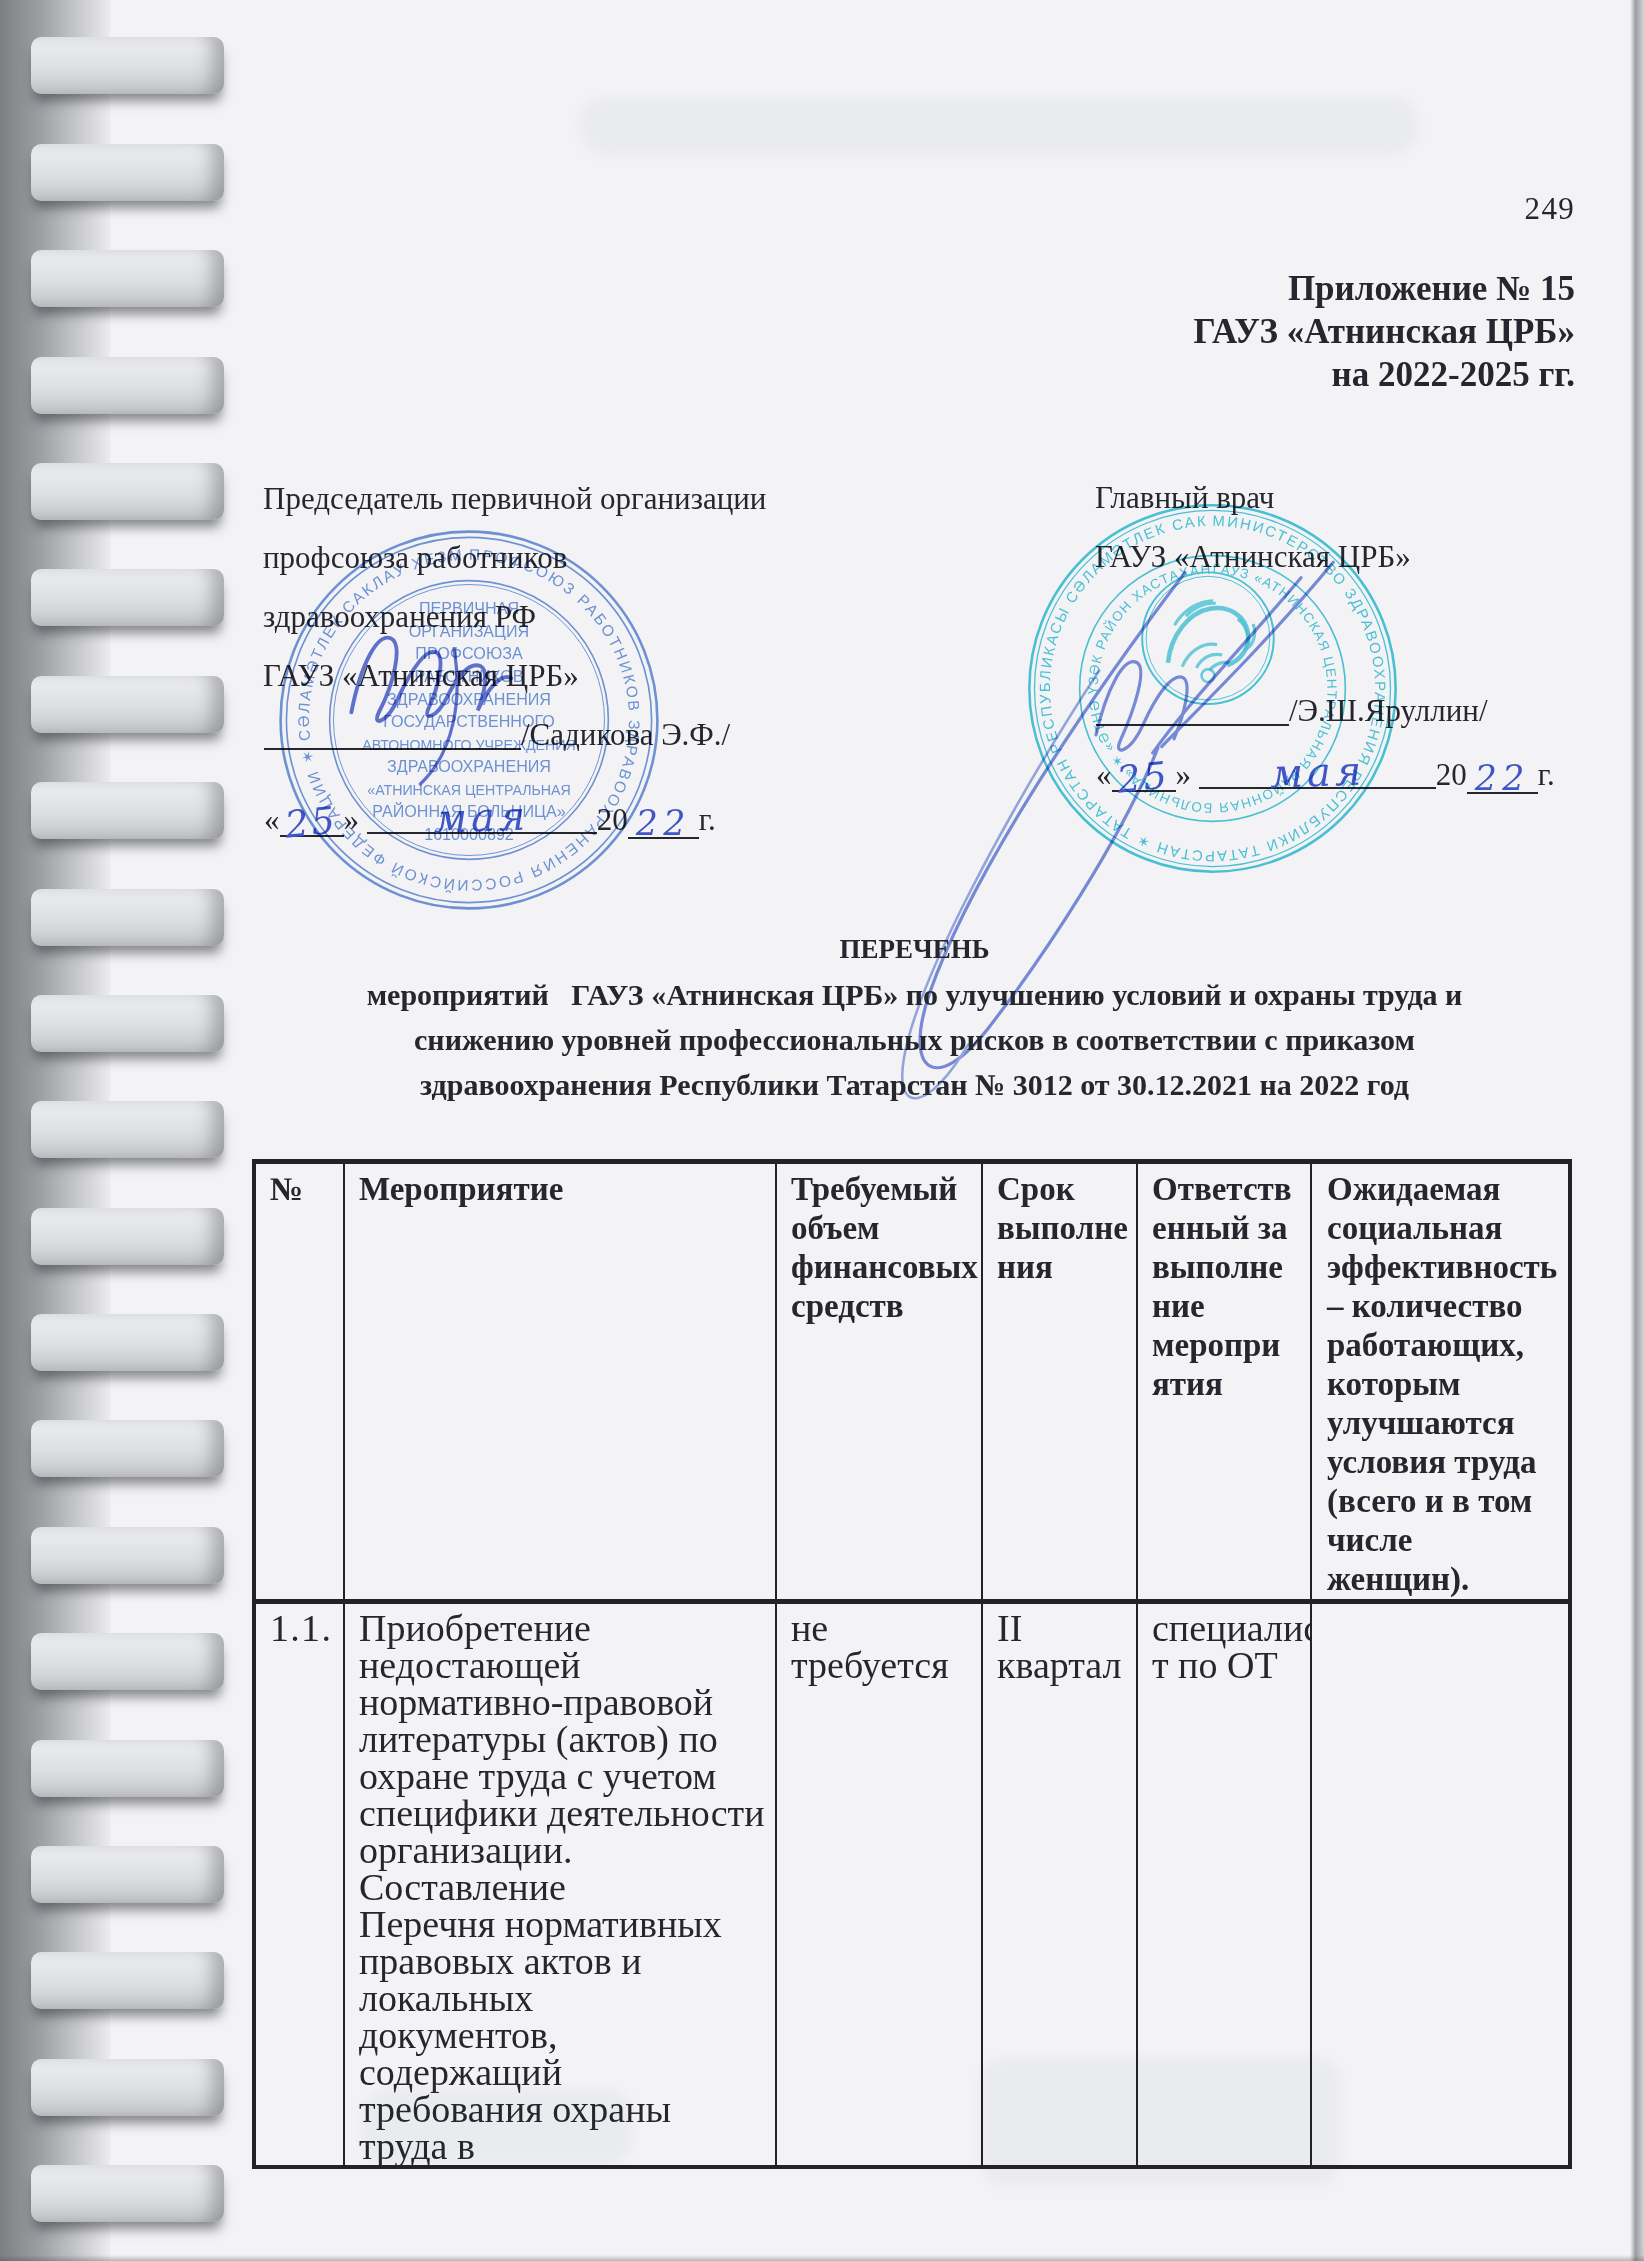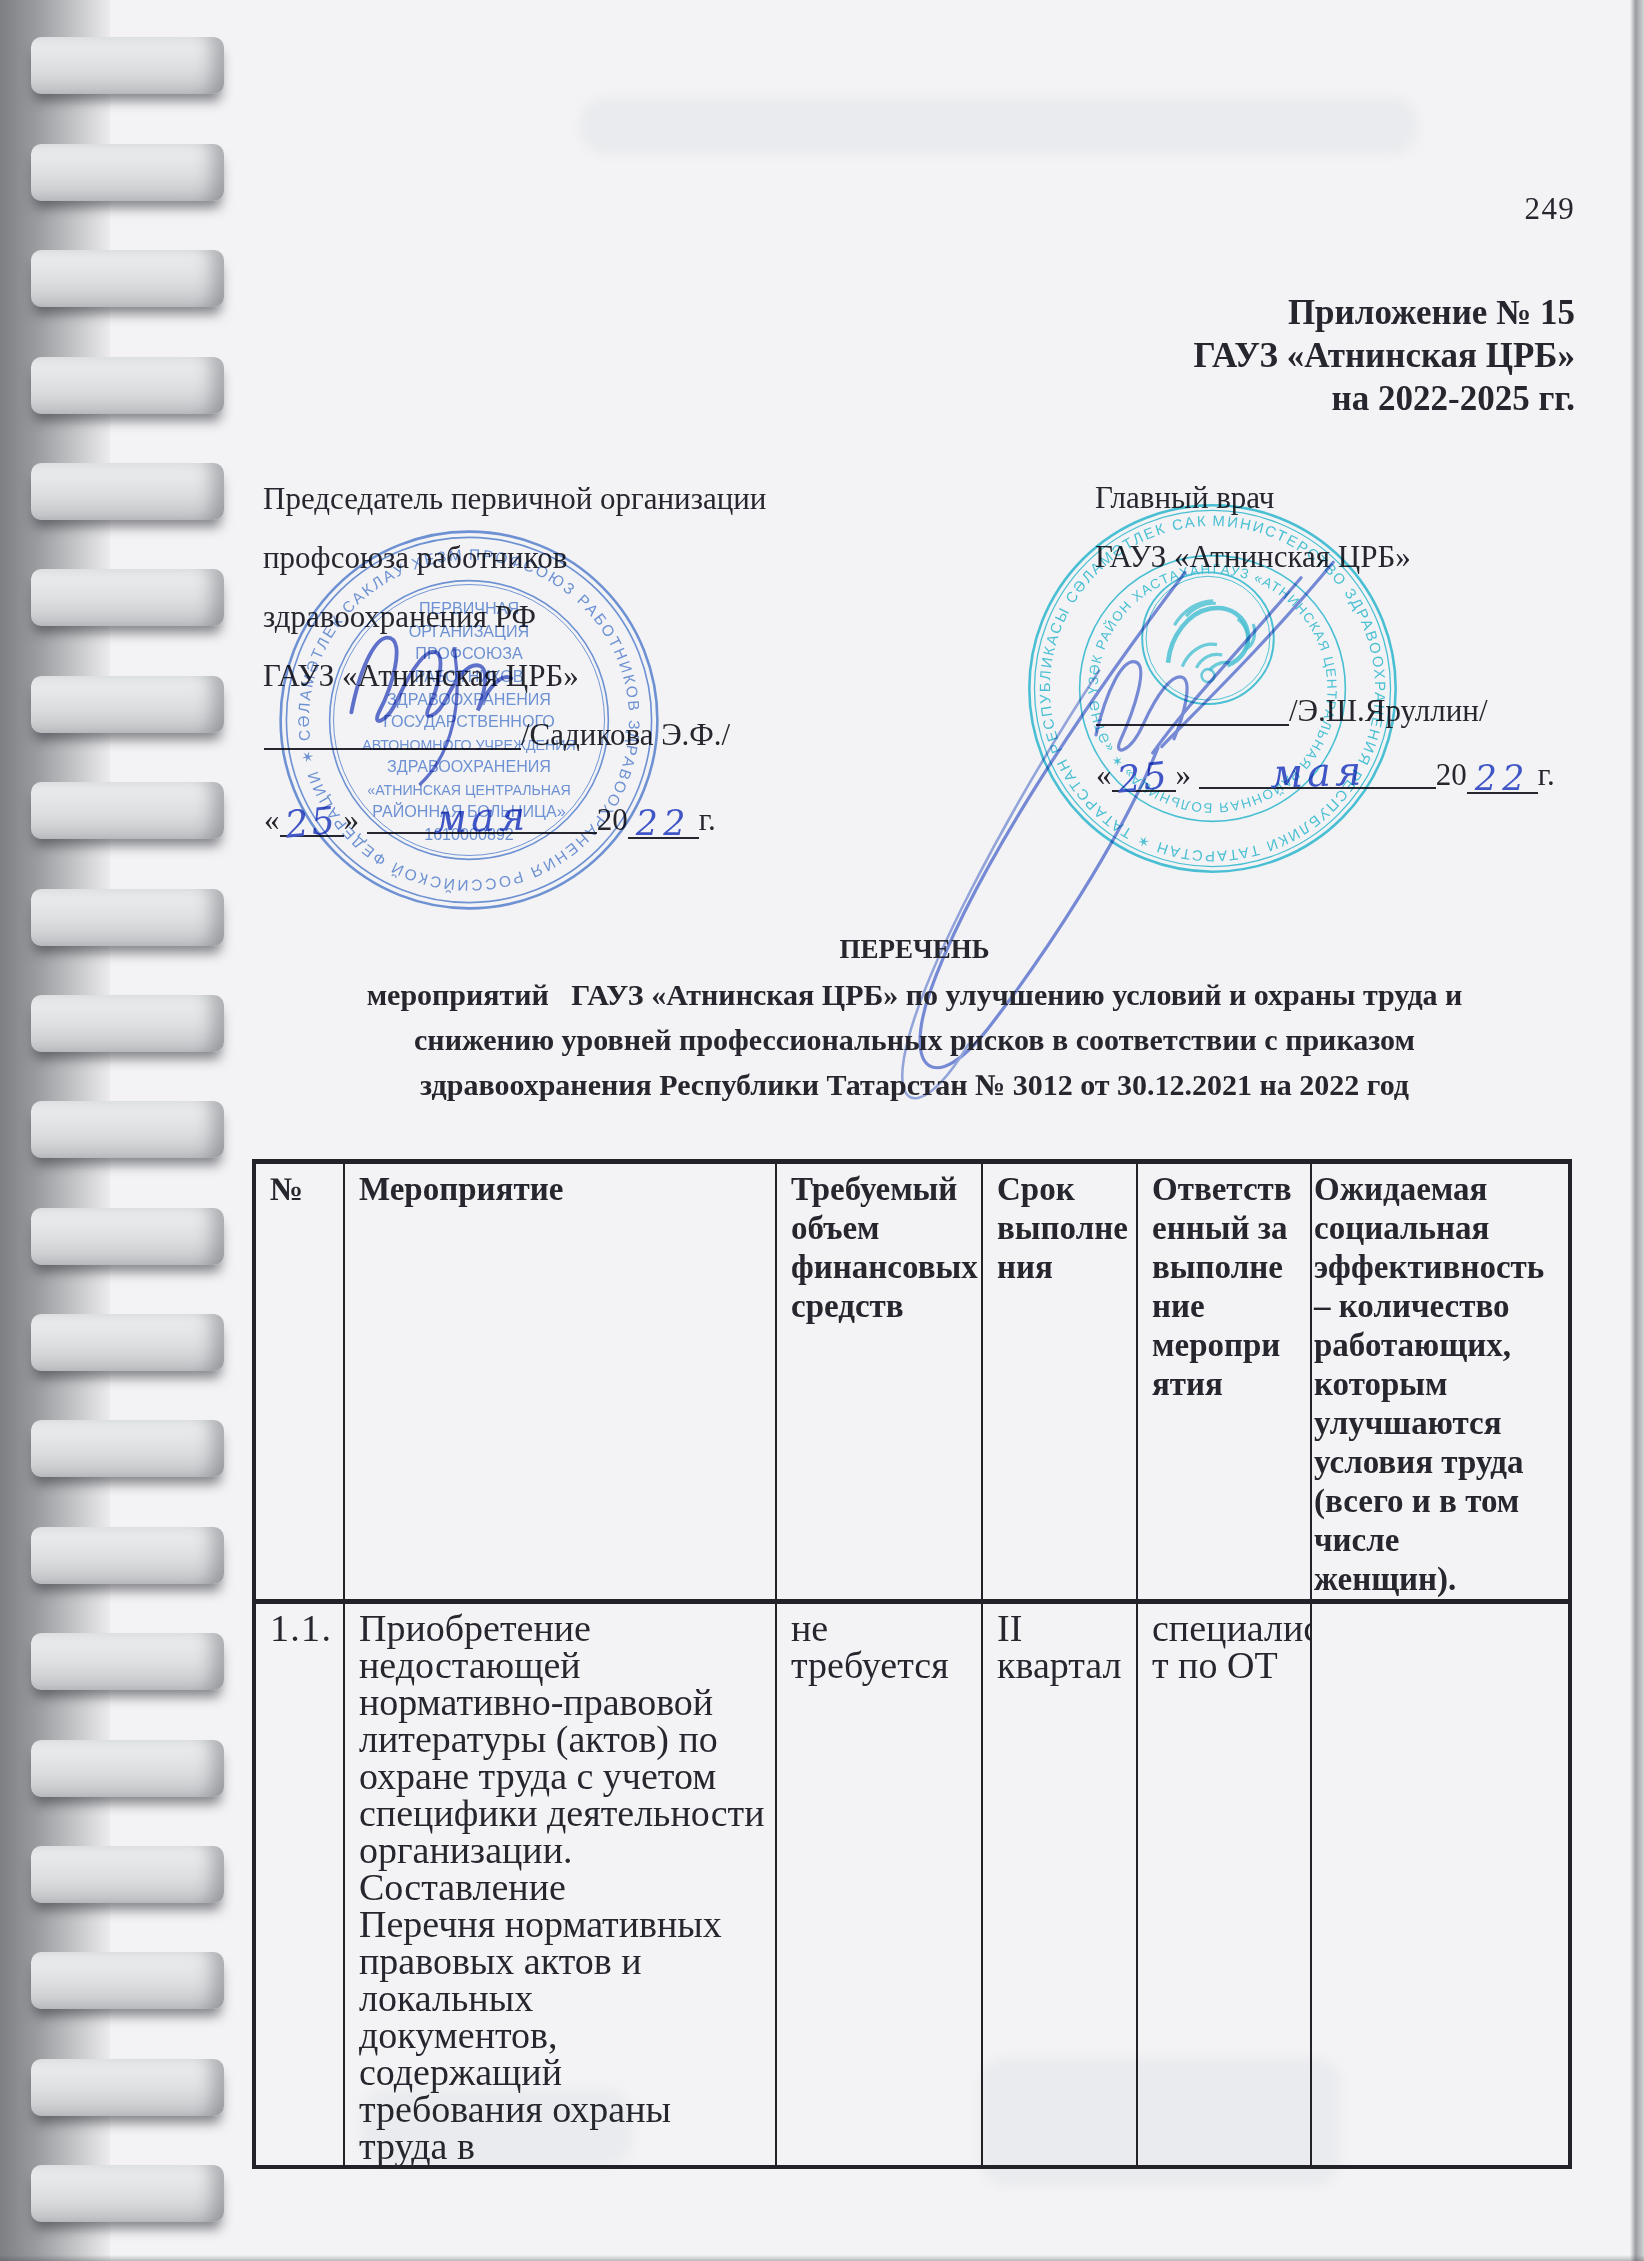--- a/index.html
+++ b/index.html
@@ -11,21 +11,21 @@
   .tooth{position:absolute;left:31px;width:193px;height:57px;border-radius:10.3px;
          background:linear-gradient(180deg,#eef0f1 0%,#dcdee0 55%,#c3c5c8 100%);
          box-shadow:0 10.3px 11.6px -3.9px rgba(44,46,52,.55), inset -17px 0 17px -5.2px rgba(96,98,104,.45);}
   .edge-right{position:absolute;right:0;top:0;width:14px;height:2261px;
          background:linear-gradient(90deg,rgba(120,122,126,0) 0%,#9b9da2 40%,#d3d4d6 100%);}
   .edge-bottom{position:absolute;left:0;bottom:0;width:1644px;height:6.4px;background:linear-gradient(180deg,rgba(0,0,0,0),rgba(70,72,78,.35));}
   .ghost{position:absolute;background:rgba(130,136,150,.07);filter:blur(5.8px);border-radius:26px;}
 
   .abs{position:absolute;}
   .page-number{top:191px;width:1575px;text-align:right;font-size:31px;letter-spacing:1.3px;}
-  .doc-header{top:267px;width:1575px;text-align:right;font-weight:bold;font-size:35px;line-height:43px;margin-top:24px;}
+  .doc-header{top:267px;width:1575px;text-align:right;font-weight:bold;font-size:35px;line-height:43px;}
 
   .sig-line-text{font-size:31px;line-height:59px;white-space:nowrap;}
   .sig-left-block{left:263px;top:469px;}
   .sig-right-block{left:1095px;top:468px;}
   .namerow{position:absolute;white-space:nowrap;font-size:31px;}
   .u{display:inline-block;border-bottom:2.6px solid #26262e;height:34px;vertical-align:-5.2px;}
   .daterow{position:absolute;white-space:nowrap;font-size:31px;}
   .hw{font-family:"DejaVu Serif","Liberation Serif",serif;font-style:italic;color:#4156c6;}
   .hw-day{display:inline-block;font-size:37px;transform:rotate(-6deg);letter-spacing:2.6px;}
   .hw-month{display:inline-block;font-size:40px;letter-spacing:3.9px;transform:rotate(-2deg) translateY(-3.9px);}
@@ -215,21 +215,21 @@
 средств</td>
       <td>Срок
 выполне
 ния</td>
       <td>Ответств
 енный за
 выполне
 ние
 меропри
 ятия</td>
-      <td style="padding-left:2px">Ожидаемая
+      <td style="padding-left:15px">Ожидаемая
 социальная
 эффективность
 – количество
 работающих,
 которым
 улучшаются
 условия труда
 (всего и в том
 числе
 женщин).</td>

